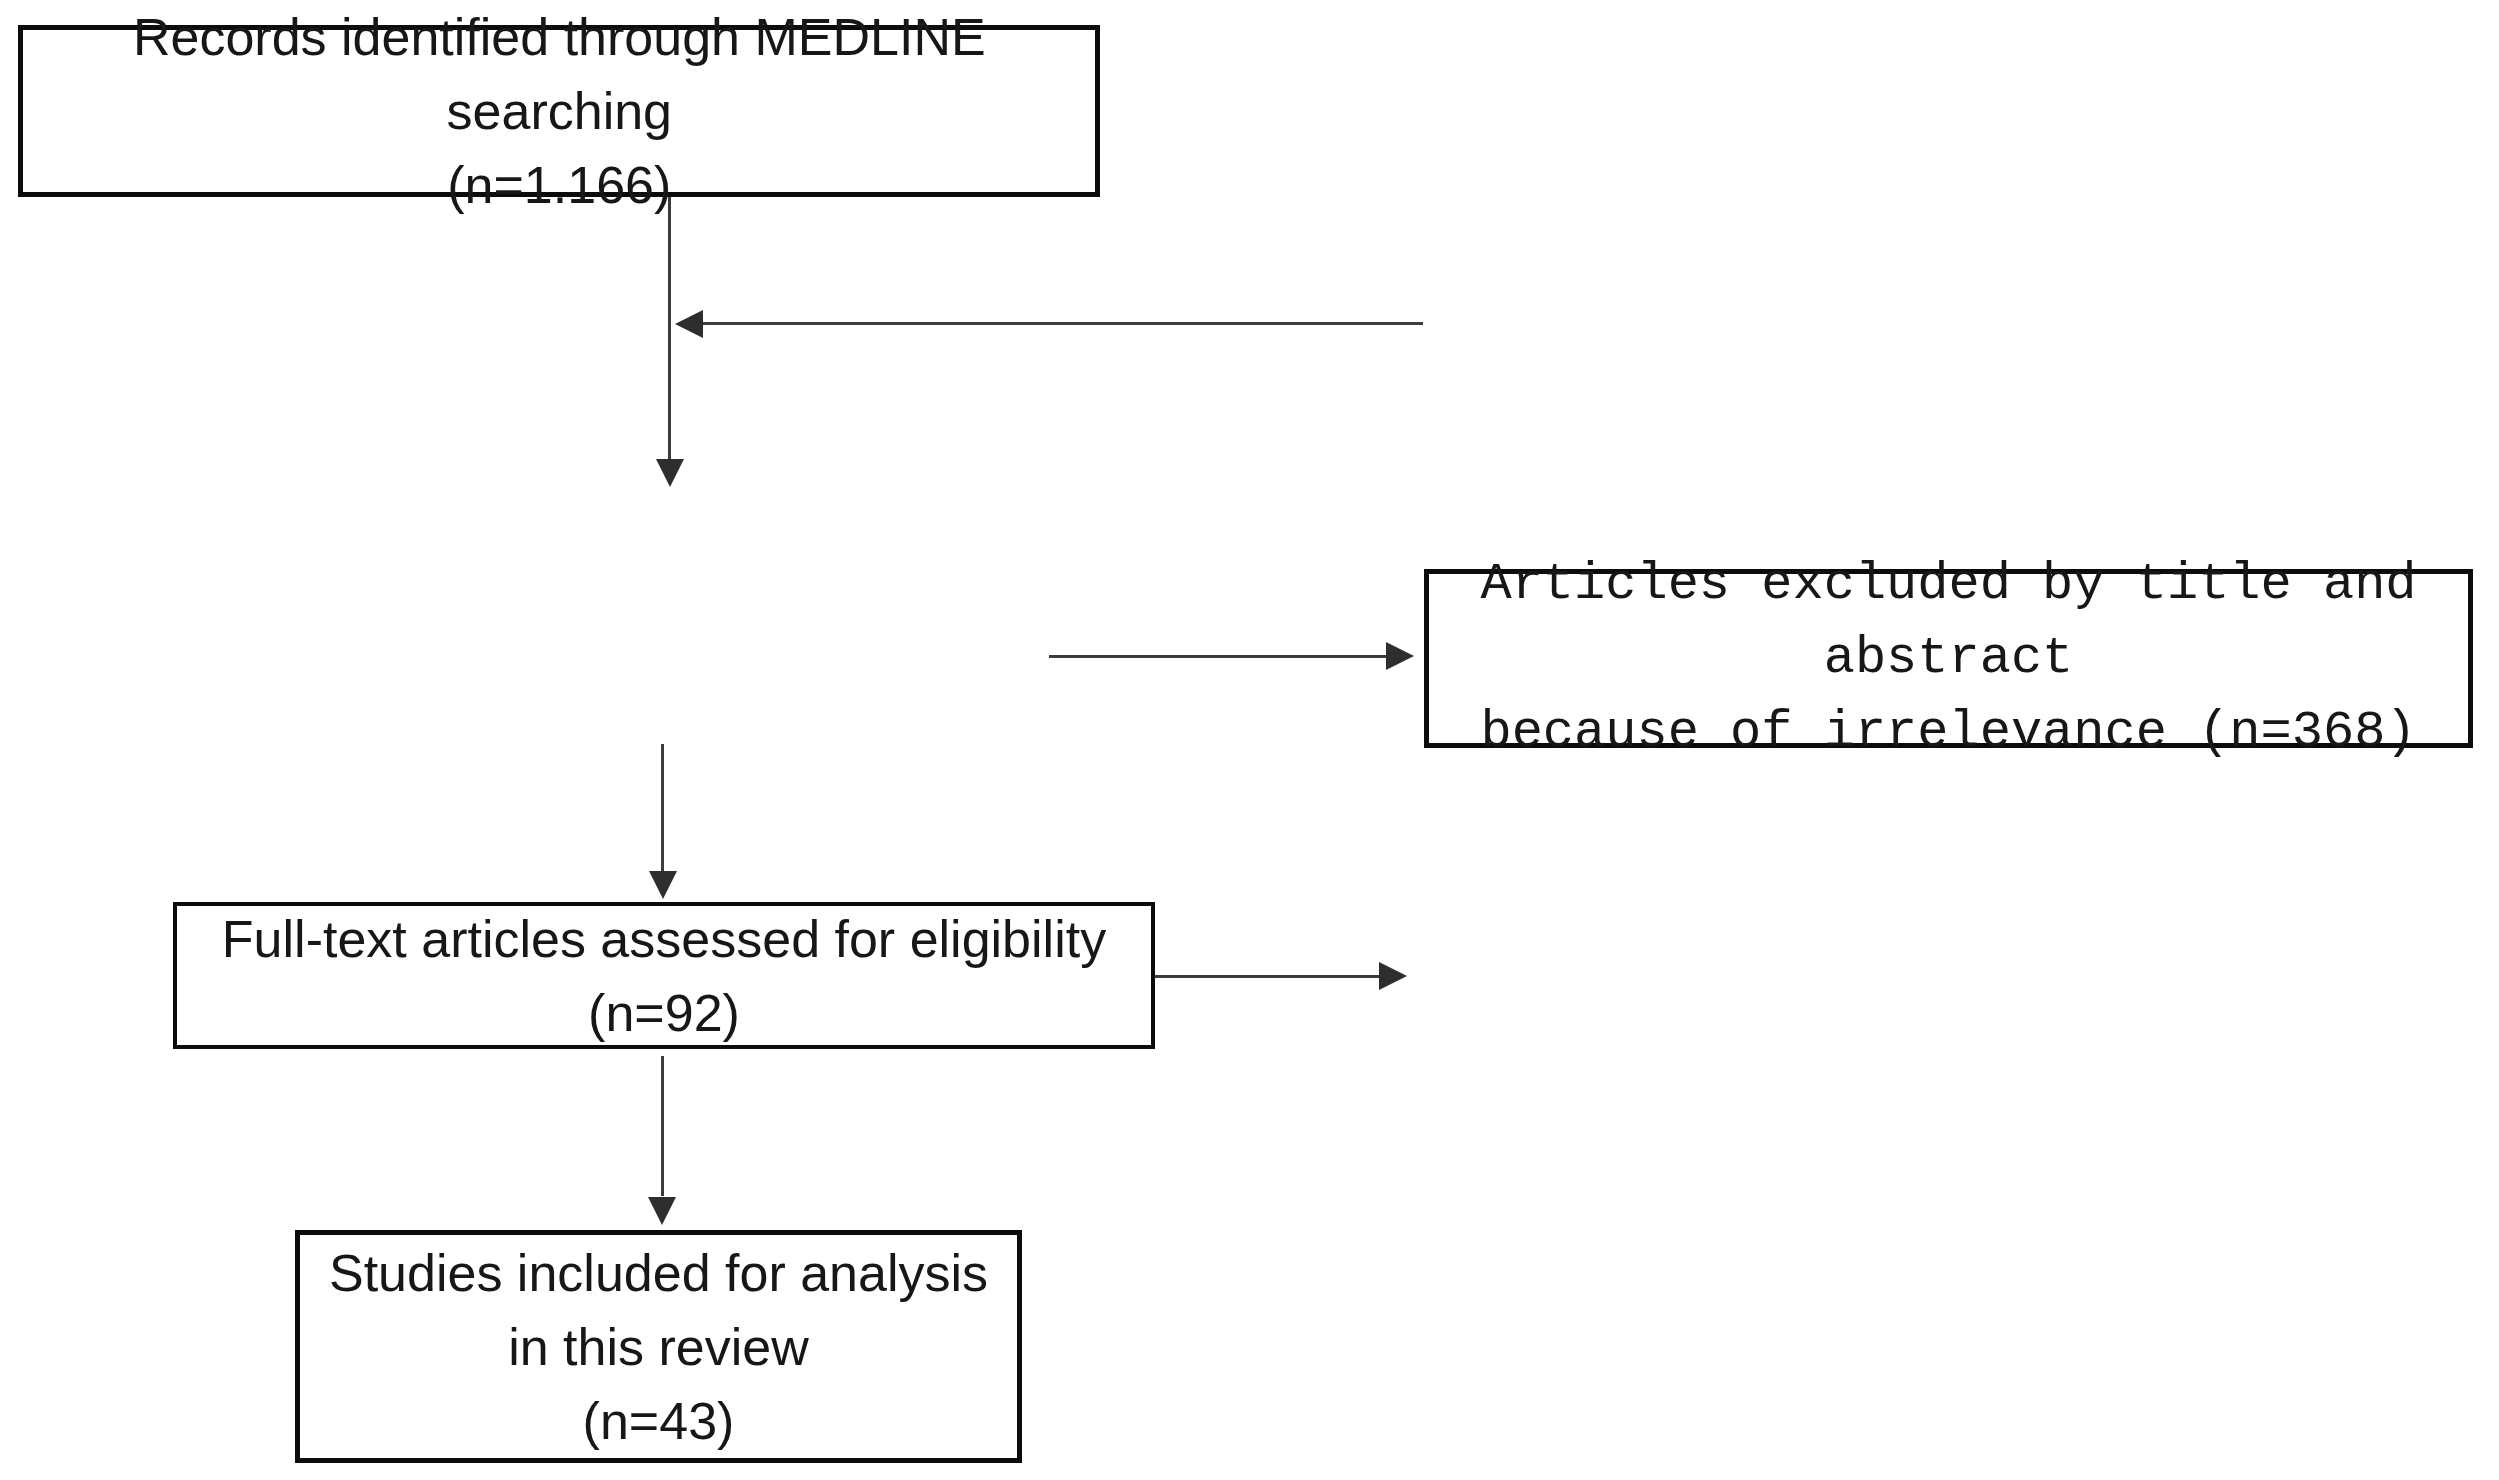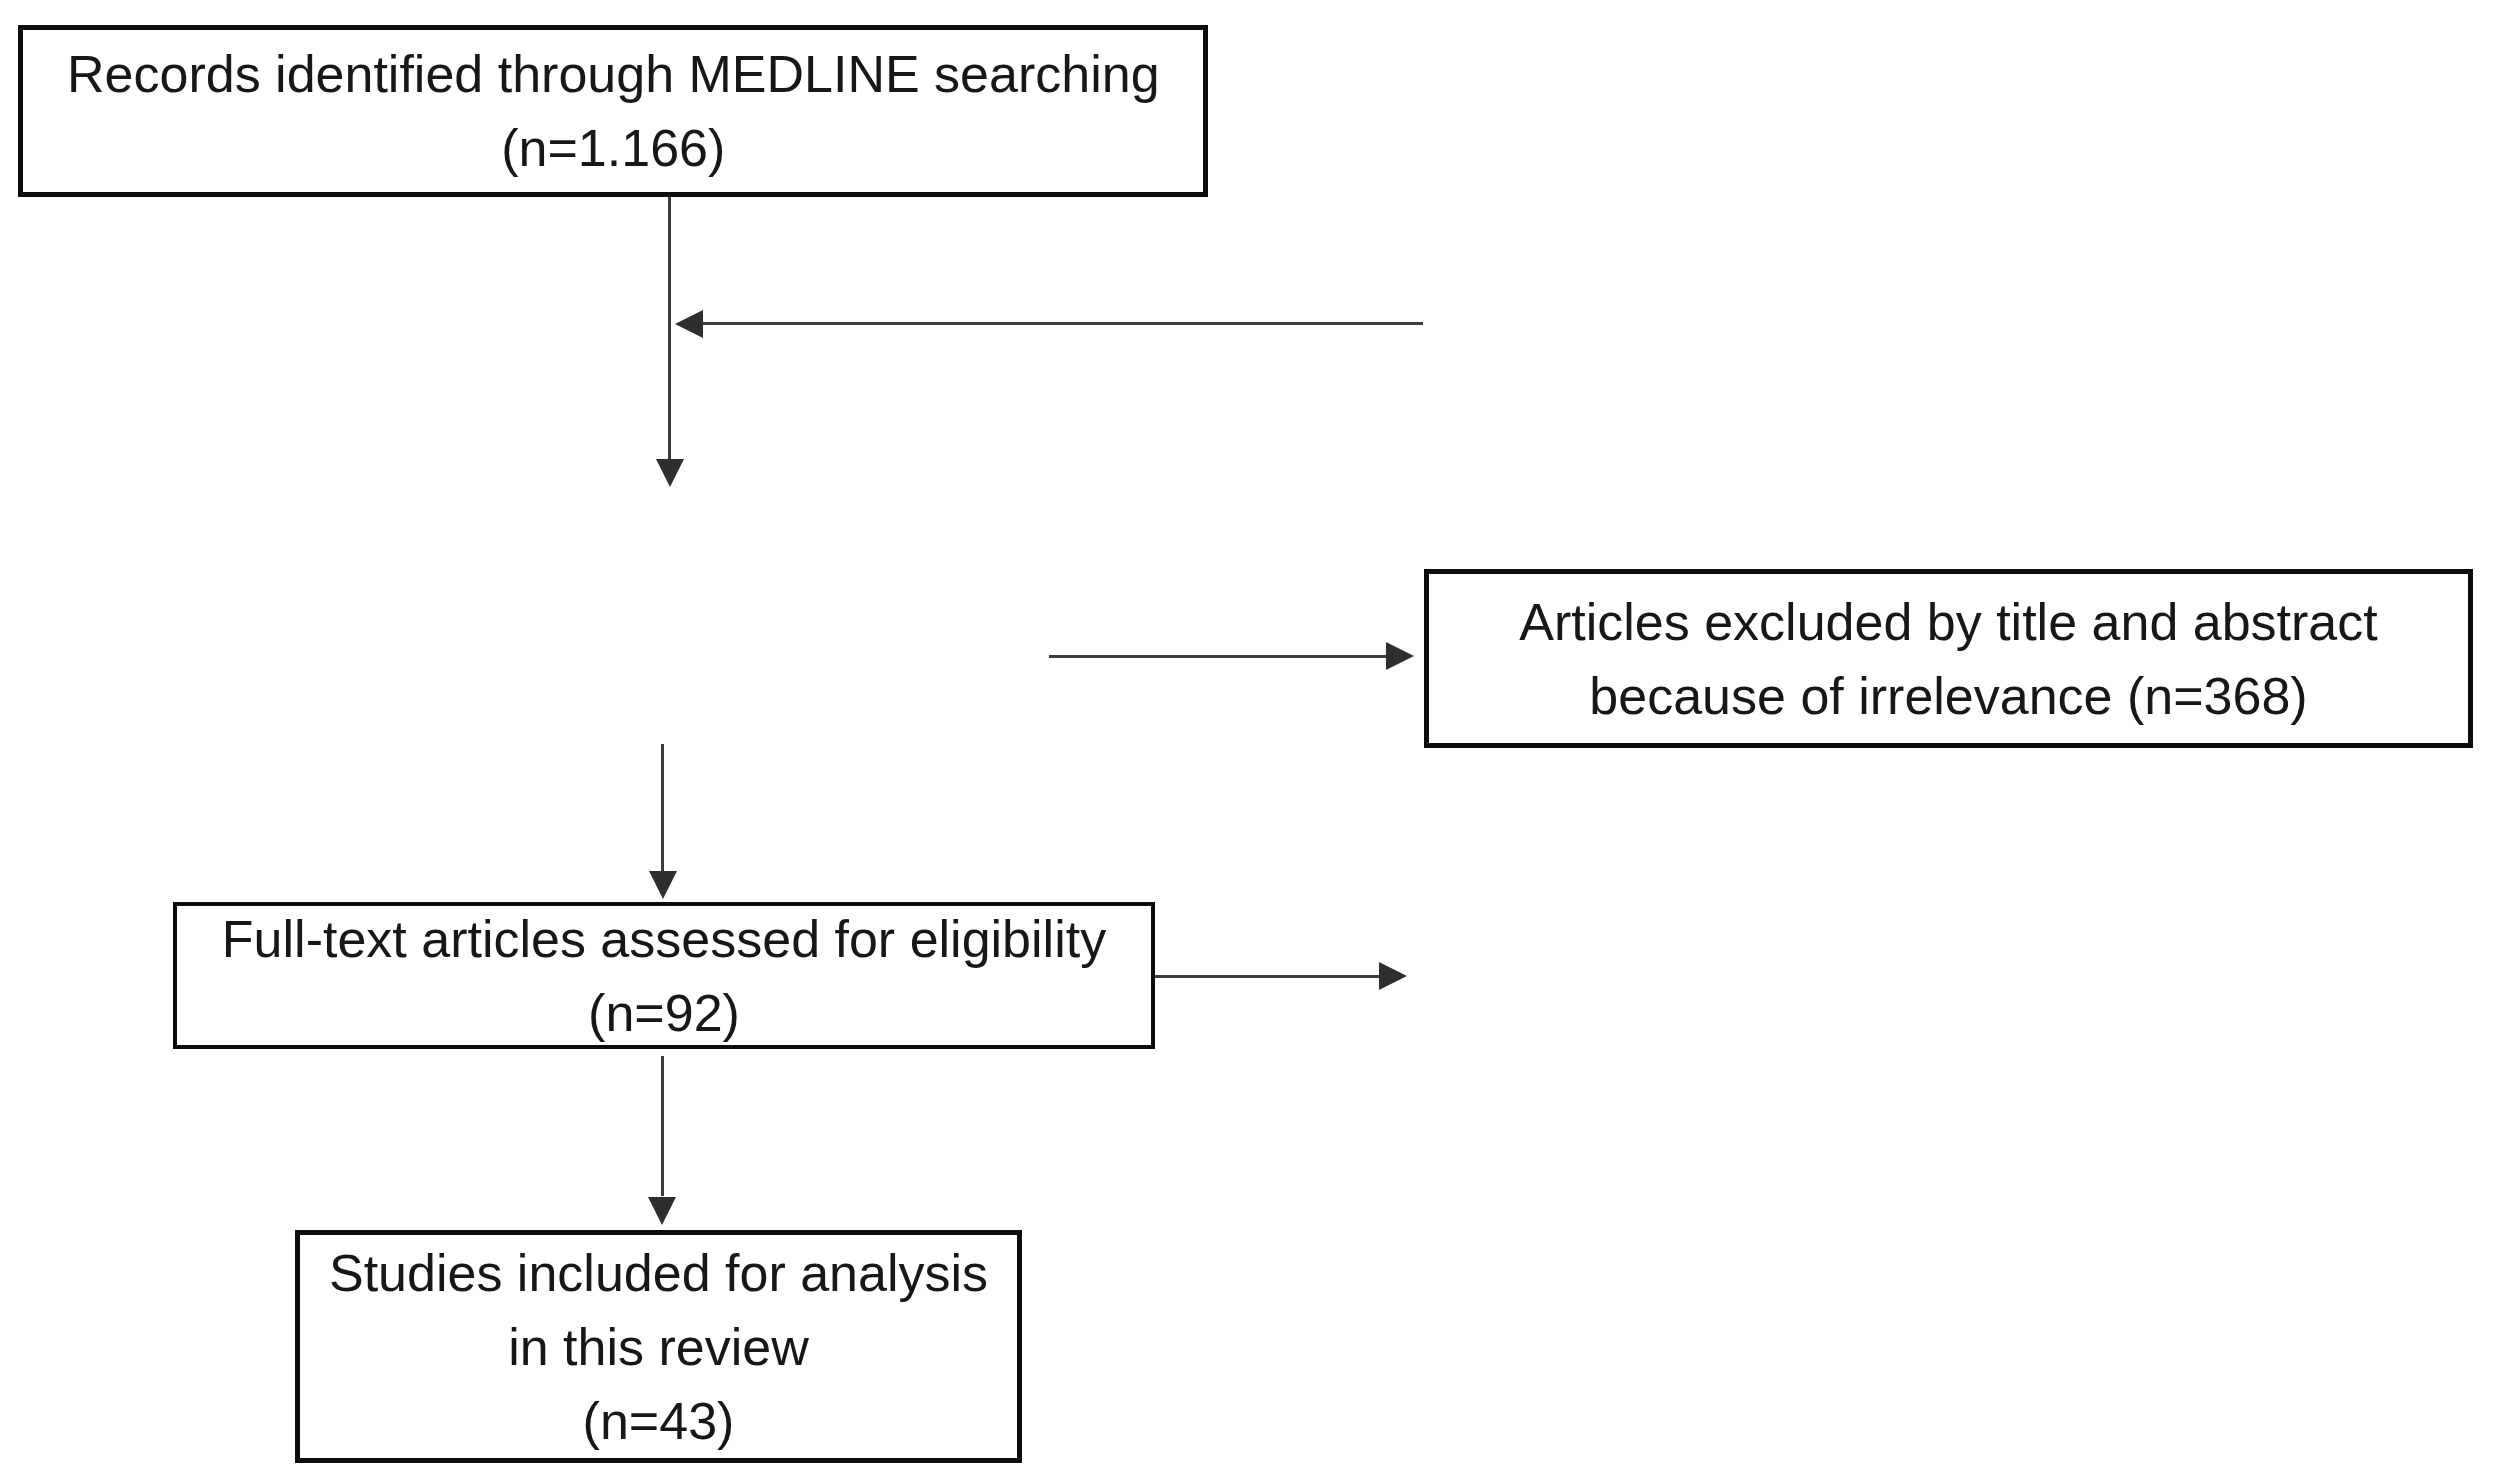--- a/index.html
+++ b/index.html
@@ -22,24 +22,24 @@
     border: 4.2px solid #0c0c0c;
     display: flex;
     align-items: center;
     justify-content: center;
     text-align: center;
     font-size: 52px;
     line-height: 74px;
     white-space: pre-wrap;
   }
   
-  .box-medline            { left: 18.3px;   top: 25px;   width: 1190px; height: 172px; border-width: 5.8px; }
+  .box-medline            { left: 18.3px;   top: 25px;   width: 1082px; height: 172px; border-width: 5.8px; }
   .box-bibliography       { left: 1424px; top: 204px;  width: 1049px; height: 243px; border-width: 5px; }
   .box-screened           { left: 258px;  top: 505px;  width: 791px;  height: 239px; }
-  .box-excluded-title     { left: 1424px; top: 569px;  width: 1049px; height: 179px; border-width: 5px; }
+  .box-excluded-title     { left: 1424px; top: 569px;  width: 1049px; height: 179px; border-width: 5px; font-family: Liberation Mono, monospace; }
   .box-fulltext-assessed  { left: 173px;  top: 902px; width: 982px; height: 147px; }
   .box-fulltext-excluded  { left: 1424px; top: 868px; width: 1049px; height: 312px; border-width: 5px; }
   .box-included           { left: 295px;  top: 1230px; width: 727px;  height: 233px; border-width: 5px; }
 
   
   .line {
     position: absolute;
     background: #3c3c3c;
   }
   .l-v1 { left: 668px;  top: 197px;  width: 3.3px;   height: 262px; }

